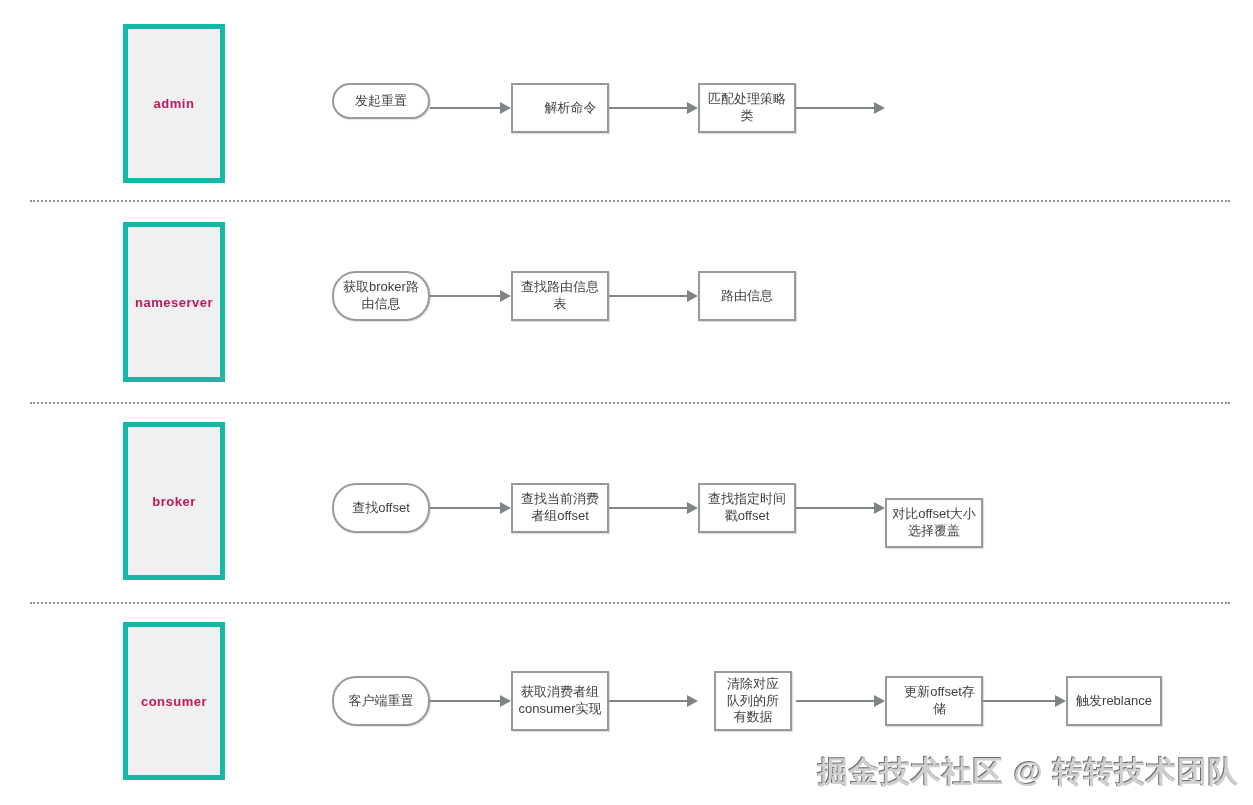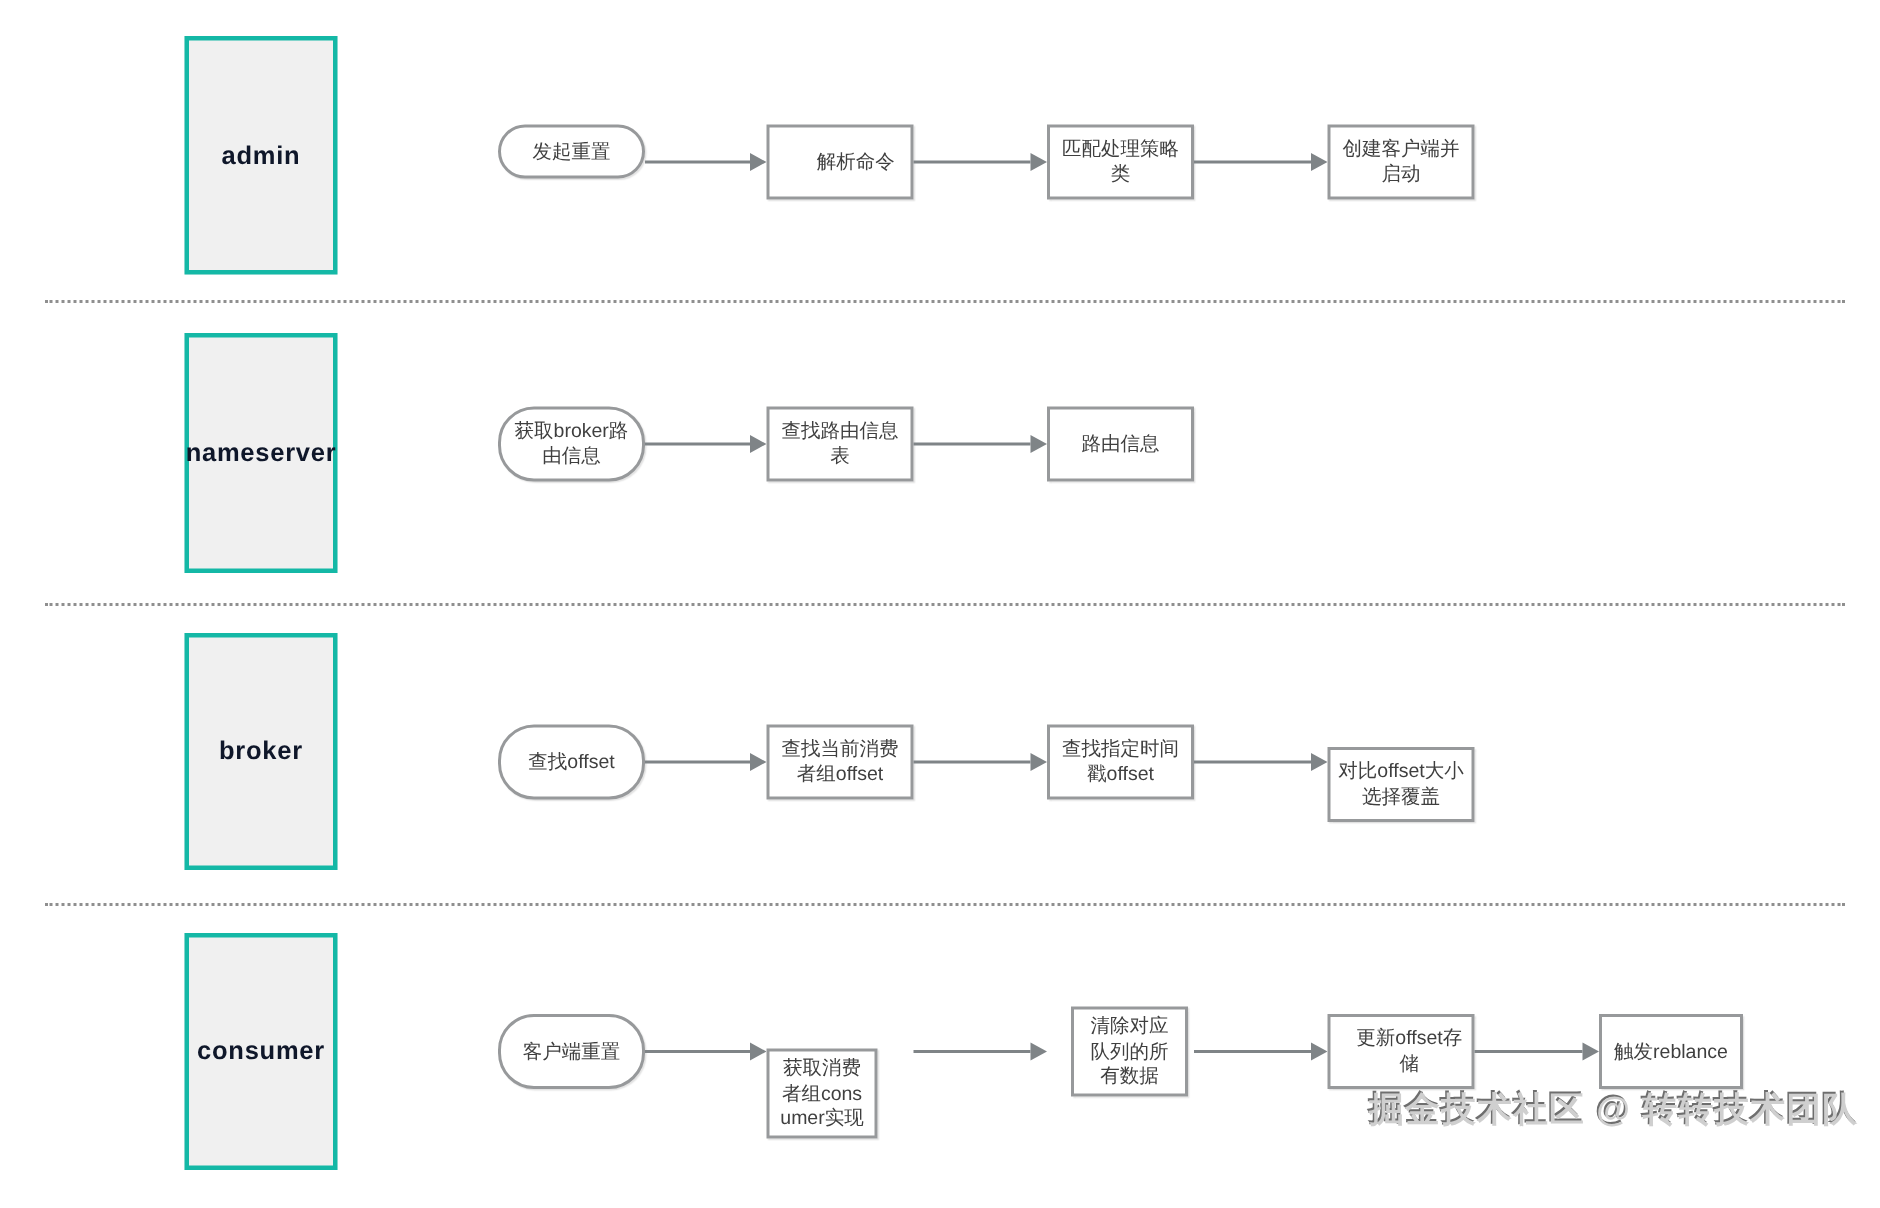--- a/index.html
+++ b/index.html
@@ -3,23 +3,23 @@
 <meta charset="utf-8">
 <style>
   html,body { margin:0; padding:0; background:#ffffff; }
   body { font-family:"Liberation Sans","DejaVu Sans",sans-serif; }
   .canvas {
     position:relative; width:1253px; height:805px; background:#ffffff;
     overflow:hidden;
   }
   .lane-label {
     position:absolute; left:123px; width:102px;
-    background:#f0f0f0; border:3px solid #14b8a6;
+    background:#f0f0f0; border:5px solid #14b8a6;
     display:flex; align-items:center; justify-content:center;
-    font-weight:bold; font-size:17px; color:#0f172a; letter-spacing:0.5px;
+    font-weight:bold; font-size:13px; color:#be185d; letter-spacing:0.5px;
     box-sizing:border-box;
   }
   .node {
     position:absolute; background:#ffffff;
     border:2px solid #97999b; color:#3f3f3f;
     font-size:13px; line-height:1.3; text-align:center;
     display:flex; align-items:center; justify-content:center;
     padding:2px 5px; box-sizing:border-box;
     word-break:break-all;
     box-shadow:1px 1px 1px rgba(0,0,0,0.12);
@@ -33,22 +33,22 @@
     width:0; height:0;
     border-left:11px solid #7f8487;
     border-top:6px solid transparent;
     border-bottom:6px solid transparent;
   }
   .separator {
     position:absolute; left:30px; width:1200px; height:0;
     border-top:2px dotted #8f8f8f;
   }
   .watermark {
-    position:absolute; top:724px; right:14px;
-    font-size:23px; font-weight:bold; letter-spacing:1px;
+    position:absolute; top:752px; right:14px;
+    font-size:30px; font-weight:bold; letter-spacing:1px;
     color:#cfcfcf;
     text-shadow:-1px -1px 0 #6e6e6e, 1px 1px 0 #ffffff;
     white-space:nowrap;
   }
 </style>
 </head>
 <body>
 
 <div class="canvas">
 
@@ -60,39 +60,38 @@
   <div class="separator" style="top:200px;"></div>
   <div class="separator" style="top:402px;"></div>
   <div class="separator" style="top:602px;"></div>
 
   <div class="node start" style="left:332px; top:83px; width:98px; height:36px;">发起重置</div>
   <div class="arrow" style="left:430px; top:107px; width:70px;"></div>
   <div class="node" style="left:511px; top:83px; width:98px; height:50px;padding-left:26px;">解析命令</div>
   <div class="arrow" style="left:609px; top:107px; width:78px;"></div>
   <div class="node" style="left:698px; top:83px; width:98px; height:50px;">匹配处理策略类</div>
   <div class="arrow" style="left:796px; top:107px; width:78px;"></div>
-  <div class="node" style="left:885px; top:83px; width:98px; height:50px;">创建客户端并启动</div>
 
   <div class="node start" style="left:332px; top:271px; width:98px; height:50px;">获取broker路由信息</div>
   <div class="arrow" style="left:430px; top:295px; width:70px;"></div>
   <div class="node" style="left:511px; top:271px; width:98px; height:50px;">查找路由信息表</div>
   <div class="arrow" style="left:609px; top:295px; width:78px;"></div>
   <div class="node" style="left:698px; top:271px; width:98px; height:50px;">路由信息</div>
 
   <div class="node start" style="left:332px; top:483px; width:98px; height:50px;">查找offset</div>
   <div class="arrow" style="left:430px; top:507px; width:70px;"></div>
   <div class="node" style="left:511px; top:483px; width:98px; height:50px;">查找当前消费者组offset</div>
   <div class="arrow" style="left:609px; top:507px; width:78px;"></div>
   <div class="node" style="left:698px; top:483px; width:98px; height:50px;">查找指定时间戳offset</div>
   <div class="arrow" style="left:796px; top:507px; width:78px;"></div>
   <div class="node" style="left:885px; top:498px; width:98px; height:50px;">对比offset大小选择覆盖</div>
 
   <div class="node start" style="left:332px; top:676px; width:98px; height:50px;">客户端重置</div>
   <div class="arrow" style="left:430px; top:700px; width:70px;"></div>
-  <div class="node" style="left:511px; top:671px; width:74px; height:60px;margin-top:28px;">获取消费者组consumer实现</div>
+  <div class="node" style="left:511px; top:671px; width:98px; height:60px;">获取消费者组consumer实现</div>
   <div class="arrow" style="left:609px; top:700px; width:78px;"></div>
   <div class="node" style="left:698px; top:671px; width:78px; height:60px;margin-left:16px;">清除对应队列的所有数据</div>
   <div class="arrow" style="left:796px; top:700px; width:78px;"></div>
   <div class="node" style="left:885px; top:676px; width:98px; height:50px;padding-left:16px;">更新offset存储</div>
   <div class="arrow" style="left:983px; top:700px; width:72px;"></div>
   <div class="node" style="left:1066px; top:676px; width:96px; height:50px;text-align:right;">触发reblance</div>
 
   <div class="watermark">掘金技术社区 @ 转转技术团队</div>
 
 </div>

